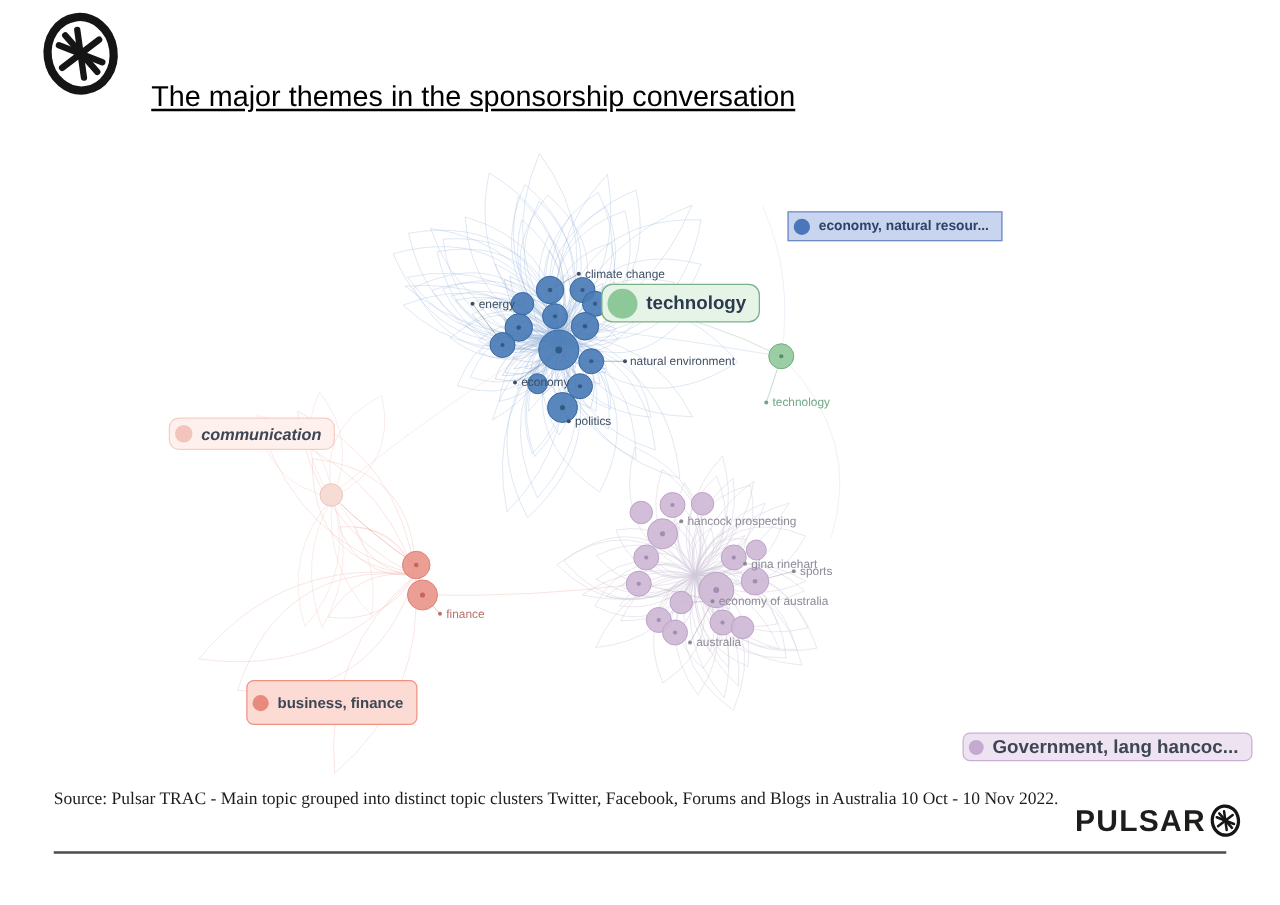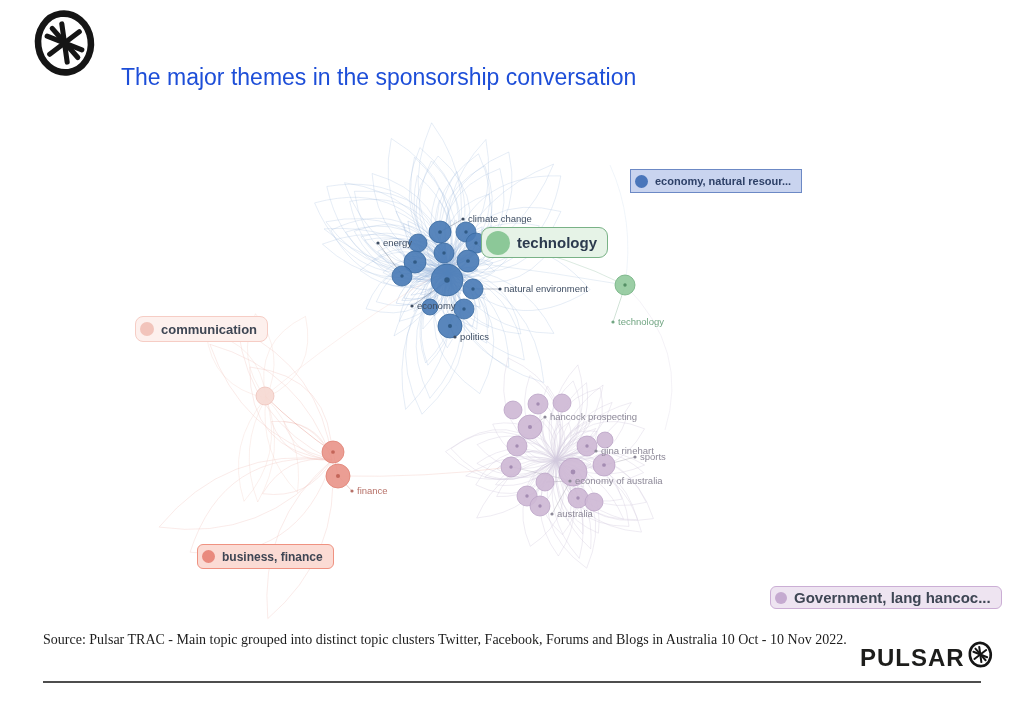--- a/index.html
+++ b/index.html
@@ -3,31 +3,31 @@
 <meta charset="utf-8">
 <style>
   html,body{margin:0;padding:0;background:#ffffff;}
   .slide{position:relative;width:1024px;height:724px;background:#ffffff;overflow:hidden;
          font-family:"Liberation Sans",sans-serif;}
   
   .logo{position:absolute;left:31px;top:6px;}
   .page-title{position:absolute;left:119px;top:4px;margin:0;font-size:39px;font-weight:bold;
               letter-spacing:-0.5px;color:#0d0d0d;white-space:nowrap;}
   .page-subtitle{position:absolute;left:121px;top:64px;margin:0;font-size:23px;font-weight:normal;
-              color:#1d4ed8;white-space:nowrap;}
+              color:#000000;white-space:nowrap;text-decoration:underline;}
   
   #graph{position:absolute;left:0;top:0;width:1024px;height:724px;}
   #network-svg{position:absolute;left:0;top:0;}
   .badge{position:absolute;display:flex;align-items:center;box-sizing:border-box;
          font-weight:bold;white-space:nowrap;border-style:solid;border-width:1.5px;}
   .badge .dot{border-radius:50%;flex:0 0 auto;}
   
   .source-note{position:absolute;left:43px;top:632px;font-size:14px;color:#1c1c1c;white-space:nowrap;font-family:Liberation Serif, serif;}
   .footer-rule{position:absolute;left:43px;top:681px;width:938px;height:2px;background:#4d4d4d;}
-  .brand{position:absolute;left:860px;top:643px;display:flex;align-items:flex-start;}
+  .brand{position:absolute;left:860px;top:643px;display:flex;align-items:center;}
   .brand-word{font-size:24px;font-weight:bold;letter-spacing:1px;color:#1d1d1b;line-height:30px;}
   .brand-icon{margin-left:2px;margin-top:-3px;}
 </style>
 </head>
 <body>
 
 <div class="slide">
 
   <svg class="logo" width="68" height="74" viewBox="0 0 67 72">
     <defs>
@@ -378,25 +378,25 @@
       </svg>
     <div id="legend-layer">
         <div class="badge" style="left: 630px; top: 169px; height: 24px; border-radius: 0; background: rgb(201, 212, 239); border-color: rgb(108, 137, 197); color: rgb(46, 65, 104); font-size: 11px; padding: 0px 10px 0px 4px; gap: 7px;">
           <span class="dot" style="width: 13px; height: 13px; background: rgb(74, 118, 186);"></span>
           <span>economy, natural resour...</span>
         </div>
         <div class="badge" style="left: 481px; top: 227px; height: 31px; border-radius: 9px; background: rgb(230, 243, 231); border-color: rgb(121, 178, 134); color: rgb(44, 58, 78); font-size: 15px; padding: 0px 10px 0px 4px; gap: 7px;">
           <span class="dot" style="width: 24px; height: 24px; background: rgb(140, 200, 152);"></span>
           <span>technology</span>
         </div>
-        <div class="badge" style="left: 135px; top: 316px; height: 26px; border-radius: 8px; background: rgb(253, 240, 237); border-color: rgb(246, 205, 197); color: rgb(62, 70, 84); font-size: 13px; padding: 0px 10px 0px 4px; gap: 7px;">
+        <div class="badge" style="left: 135px; top: 334px; height: 26px; border-radius: 8px; background: rgb(253, 240, 237); border-color: rgb(246, 205, 197); color: rgb(62, 70, 84); font-size: 13px; padding: 0px 10px 0px 4px; gap: 7px; font-style: italic;">
           <span class="dot" style="width: 14px; height: 14px; background: rgb(242, 196, 187);"></span>
           <span>communication</span>
         </div>
-        <div class="badge" style="left: 197px; top: 544px; height: 25px; border-radius: 6px; background: rgb(251, 219, 212); border-color: rgb(239, 146, 129); color: rgb(62, 70, 84); font-size: 12px; padding: 0px 10px 0px 4px; gap: 7px;">
+        <div class="badge" style="left: 197px; top: 544px; height: 36px; border-radius: 6px; background: rgb(251, 219, 212); border-color: rgb(239, 146, 129); color: rgb(62, 70, 84); font-size: 12px; padding: 0px 10px 0px 4px; gap: 7px;">
           <span class="dot" style="width: 13px; height: 13px; background: rgb(233, 138, 125);"></span>
           <span>business, finance</span>
         </div>
         <div class="badge" style="left: 770px; top: 586px; height: 23px; border-radius: 6px; background: rgb(238, 228, 241); border-color: rgb(203, 174, 213); color: rgb(62, 70, 84); font-size: 15px; padding: 0px 10px 0px 4px; gap: 7px;">
           <span class="dot" style="width: 12px; height: 12px; background: rgb(197, 170, 208);"></span>
           <span>Government, lang hancoc...</span>
         </div>
       </div>
   </div>
 

